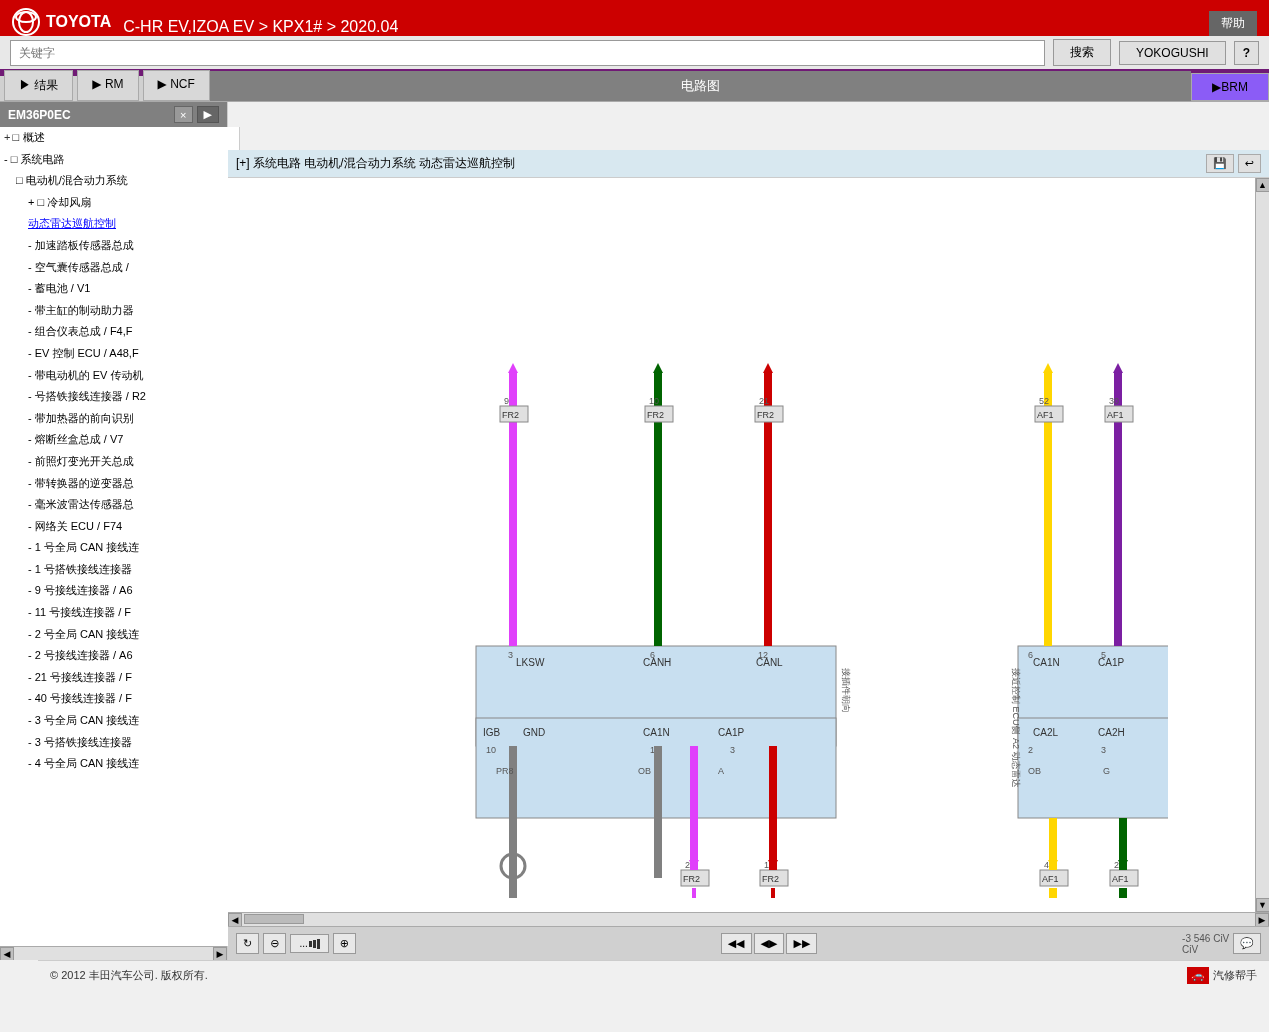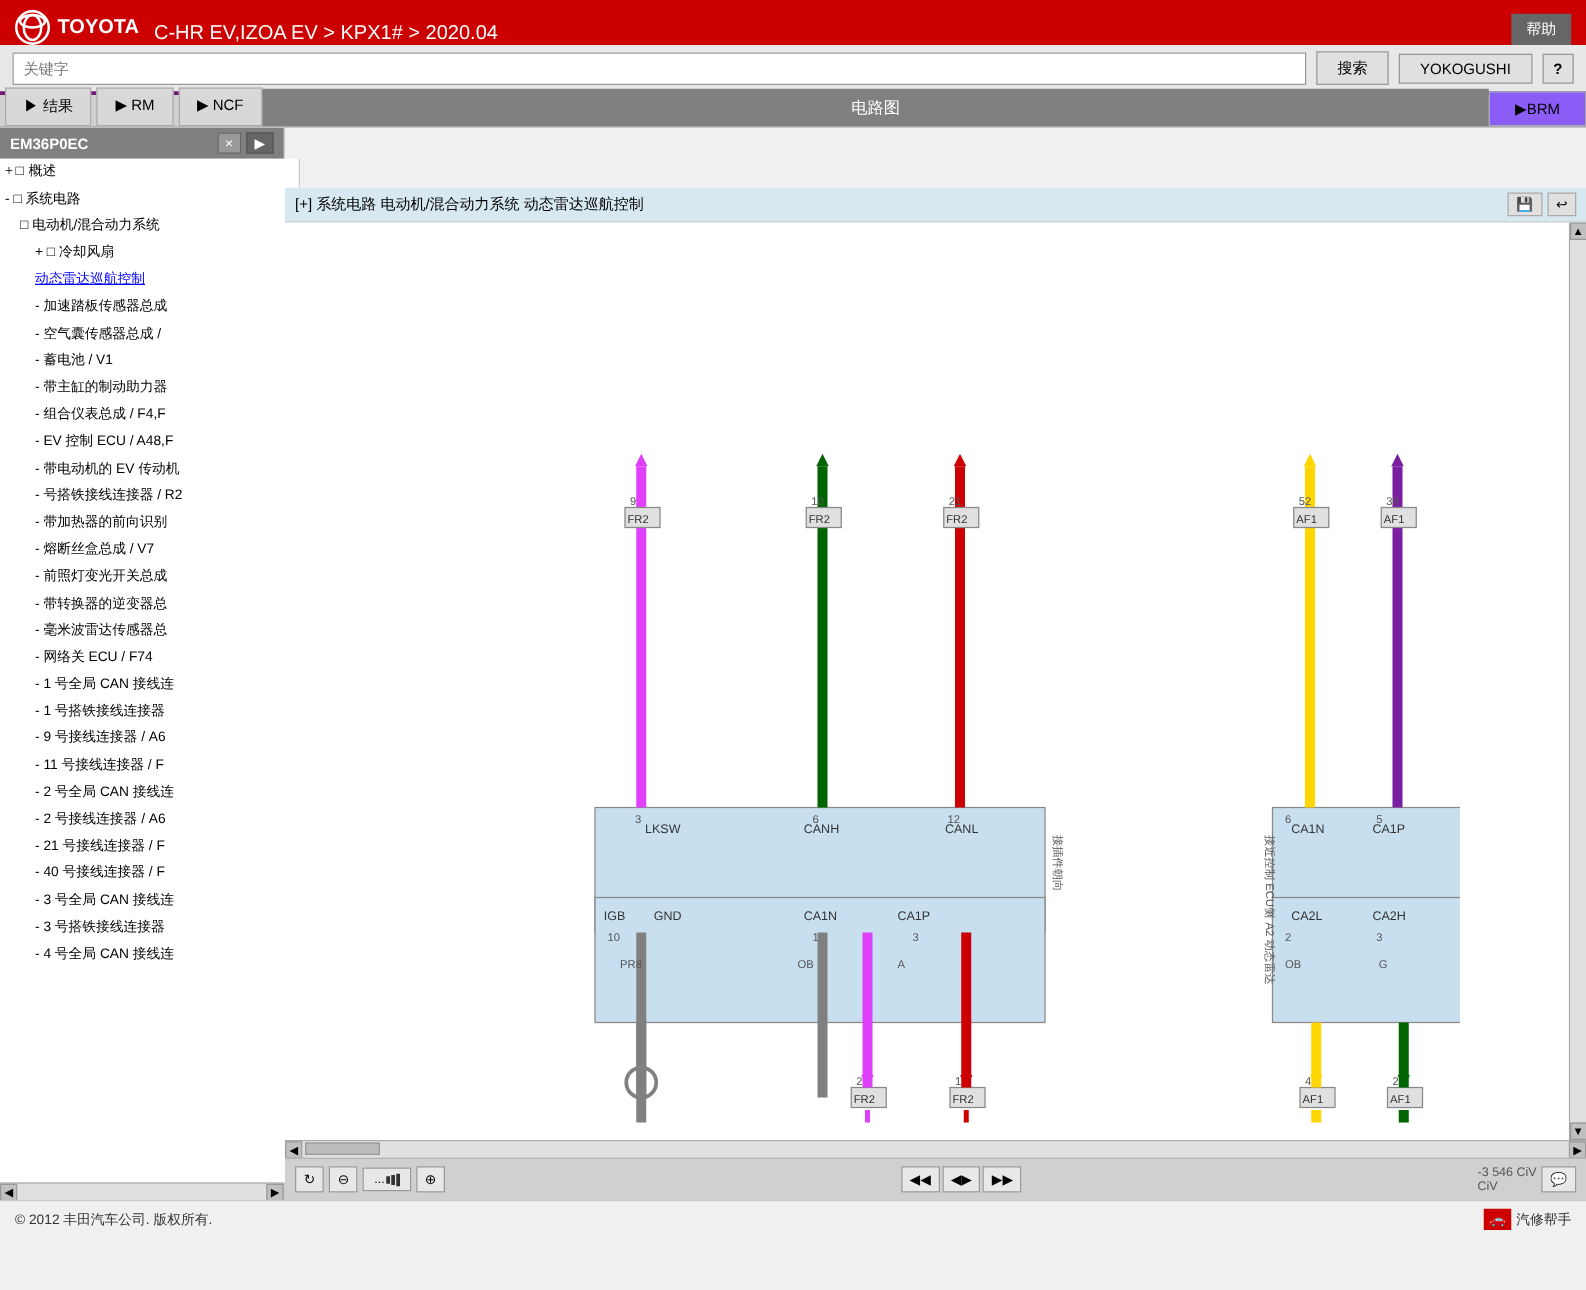--- a/index.html
+++ b/index.html
@@ -3,21 +3,21 @@
   <meta charset="utf-8">
   <style>
     * { margin: 0; padding: 0; box-sizing: border-box; }
     body { width: 1269px; height: 1032px; font-family: Arial, sans-serif; font-size: 12px; background: #f0f0f0; overflow: hidden; }
 
     
     #header { background: #cc0000; height: 36px; display: flex; align-items: flex-end; padding: 0 12px; gap: 12px; }
     #header .help-btn { margin-left: auto; background: #666; color: #ffffff; border: none; padding: 4px 12px; cursor: pointer; font-size: 12px; }
 
     
-    #searchbar { background: #e8e8e8; height: 40px; display: flex; align-items: center; padding: 0 10px; gap: 8px; border-bottom: 3px solid #701a75; }
+    #searchbar { background: #e8e8e8; height: 40px; display: flex; align-items: center; padding: 0 10px; gap: 8px; border-bottom: 7px solid #701a75; }
     #searchbar input { flex: 1; height: 26px; border: 1px solid #999; padding: 0 8px; font-size: 12px; }
     #searchbar .search-btn { background: #e0e0e0; border: 1px solid #999; padding: 4px 16px; cursor: pointer; font-size: 12px; }
     #searchbar .yoko-btn { background: #e0e0e0; border: 1px solid #999; padding: 4px 16px; cursor: pointer; font-size: 12px; }
     #searchbar .q-btn { background: #e0e0e0; border: 1px solid #999; padding: 4px 8px; cursor: pointer; font-size: 12px; font-weight: bold; }
 
     
     #tabbar { display: flex; height: 26px; align-items: flex-end; background: #d0d0d0; border-bottom: 1px solid #aaa; }
     .tab-nav { display: flex; padding-left: 4px; gap: 4px; }
     .tab-nav .nav-item { padding: 6px 14px; background: #d8d8d8; border: 1px solid #aaa; cursor: pointer; font-size: 12px; }
     .tab-main { background: #808080; color: white; padding: 6px 40px; font-size: 13px; flex: 1; text-align: center; }
@@ -42,21 +42,21 @@
     #diagram-title { background: #e0e8f0; padding: 4px 8px; font-size: 12px; border-bottom: 1px solid #ccc; display: flex; justify-content: space-between; }
     #diagram-title .title-icon-btn { background: #e0e0e0; border: 1px solid #aaa; padding: 2px 6px; cursor: pointer; font-size: 11px; }
     #diagram-canvas { flex: 1; overflow: hidden; position: relative; background: white; }
 
     
     #bottom-toolbar { height: 34px; background: #d0d0d0; border-top: 1px solid #aaa; display: flex; align-items: center; padding: 0 8px; gap: 4px; }
     .toolbar-btn { background: #e8e8e8; border: 1px solid #999; padding: 3px 6px; cursor: pointer; font-size: 11px; }
     .toolbar-signal { background: #e8e8e8; border: 1px solid #999; padding: 3px 8px; font-size: 11px; display: flex; align-items: center; gap: 2px; }
 
     
-    #footer { height: 30px; background: #f0f0f0; border-top: 1px solid #ccc; display: flex; align-items: center; justify-content: space-between; padding: 0 12px; font-size: 11px; color: #333; }
+    #footer { height: 30px; background: #f0f0f0; border-top: 1px solid #ccc; display: flex; align-items: center; justify-content: space-between; padding: 0 12px; font-size: 11px; color: #333; margin-left: 38px; }
 
     
     .toyota-logo { font-weight: bold; font-size: 16px; color: white; }
 
     
     #left-panel::-webkit-scrollbar { width: 10px; }
     #left-panel::-webkit-scrollbar-track { background: #e0e0e0; }
     #left-panel::-webkit-scrollbar-thumb { background: #aaa; }
   </style>
 </head>

